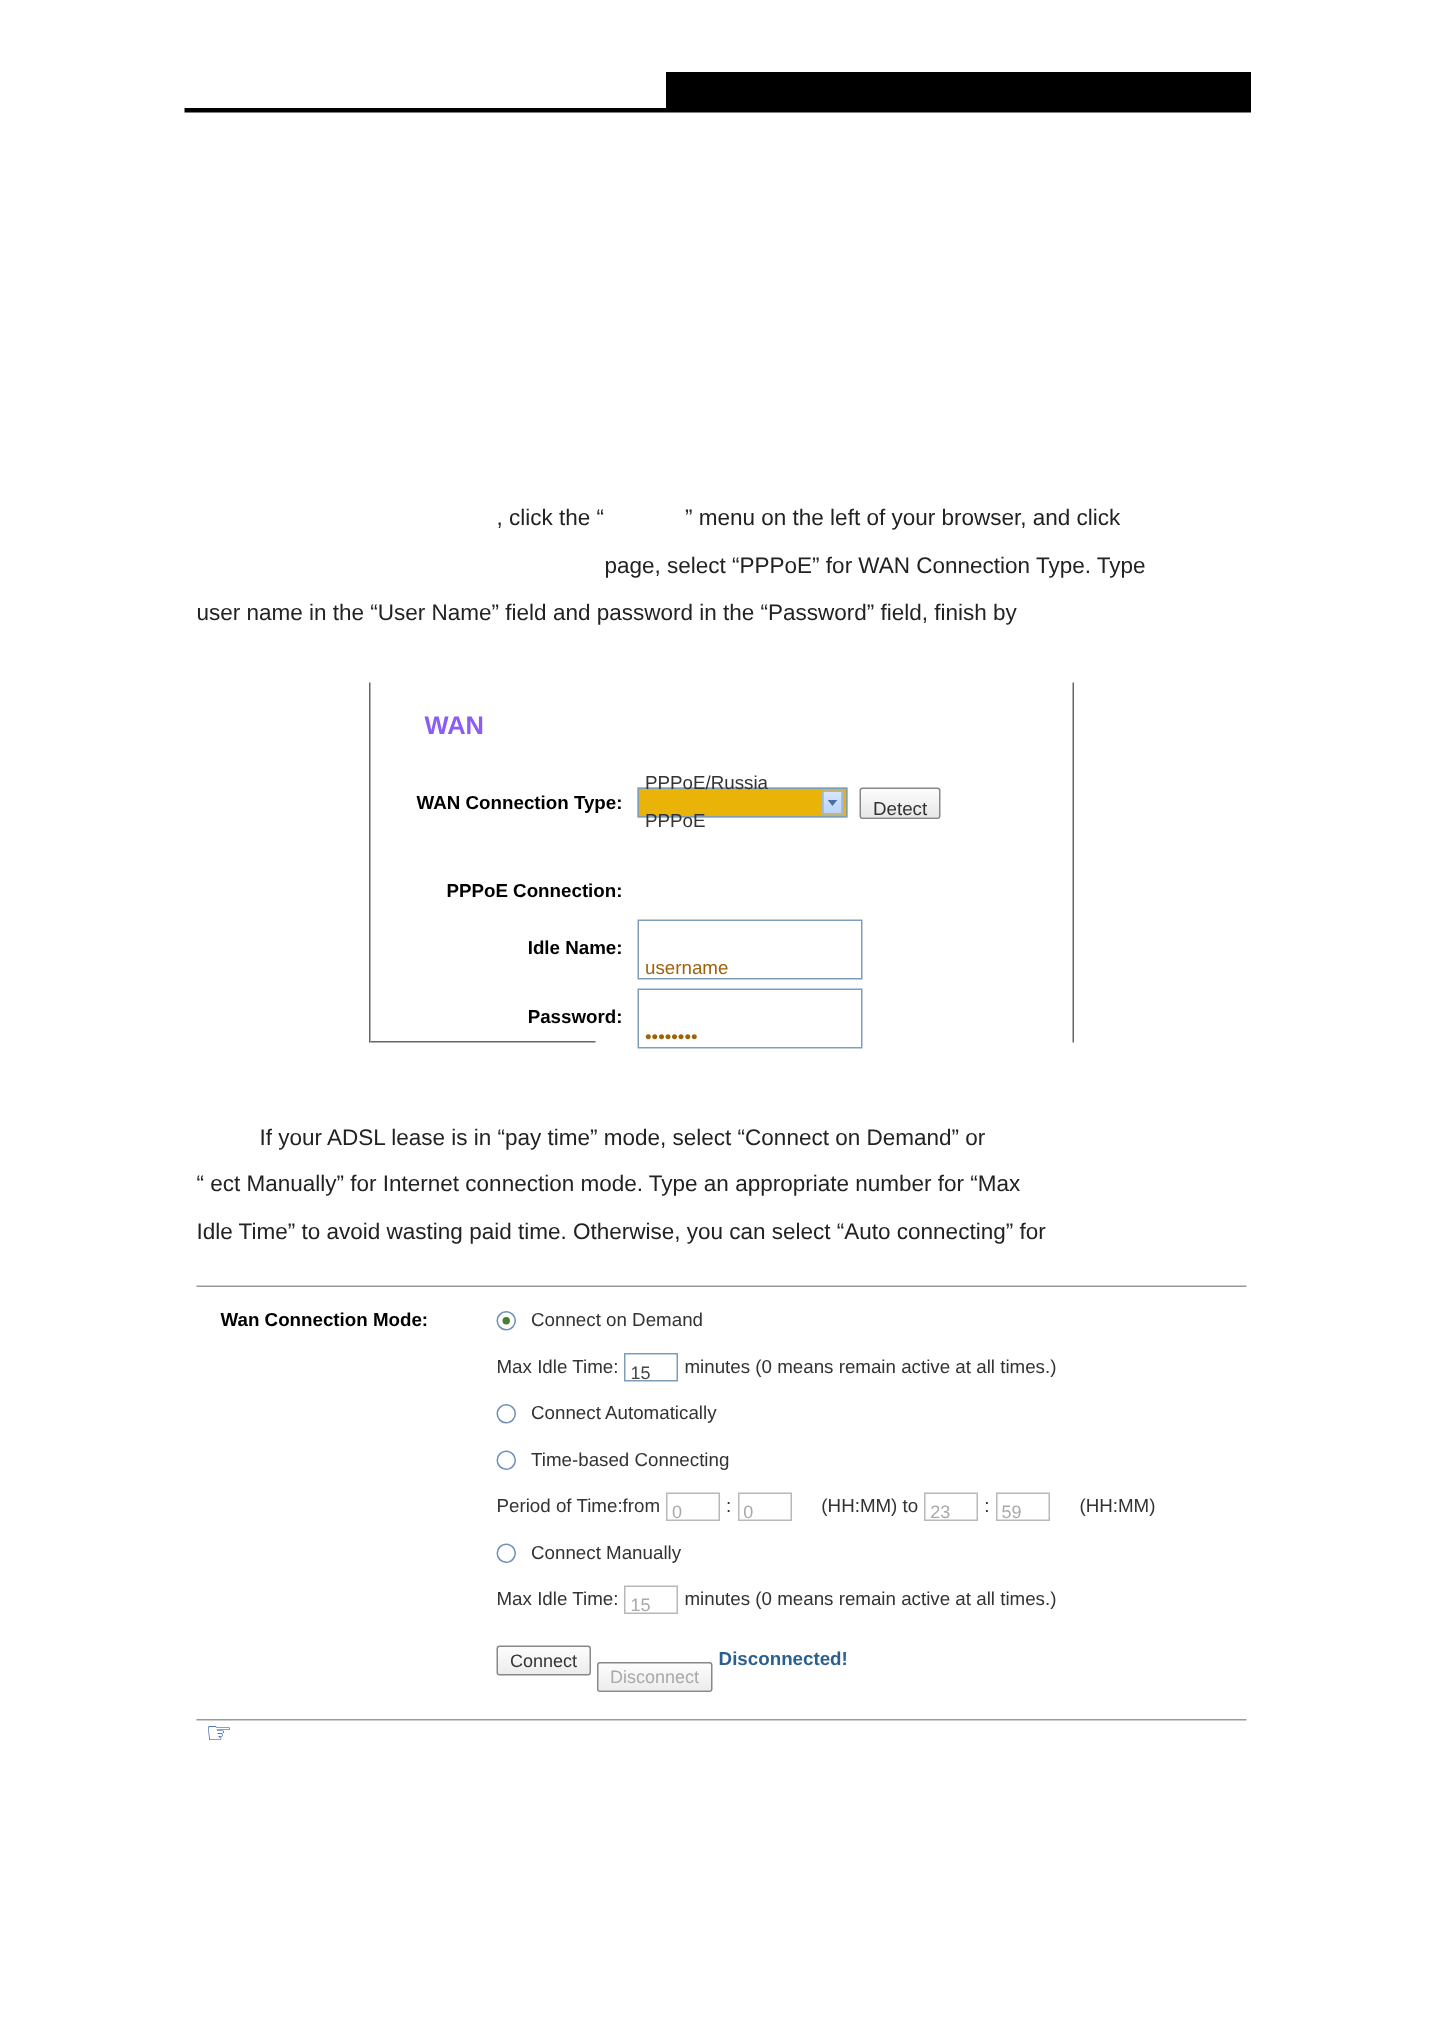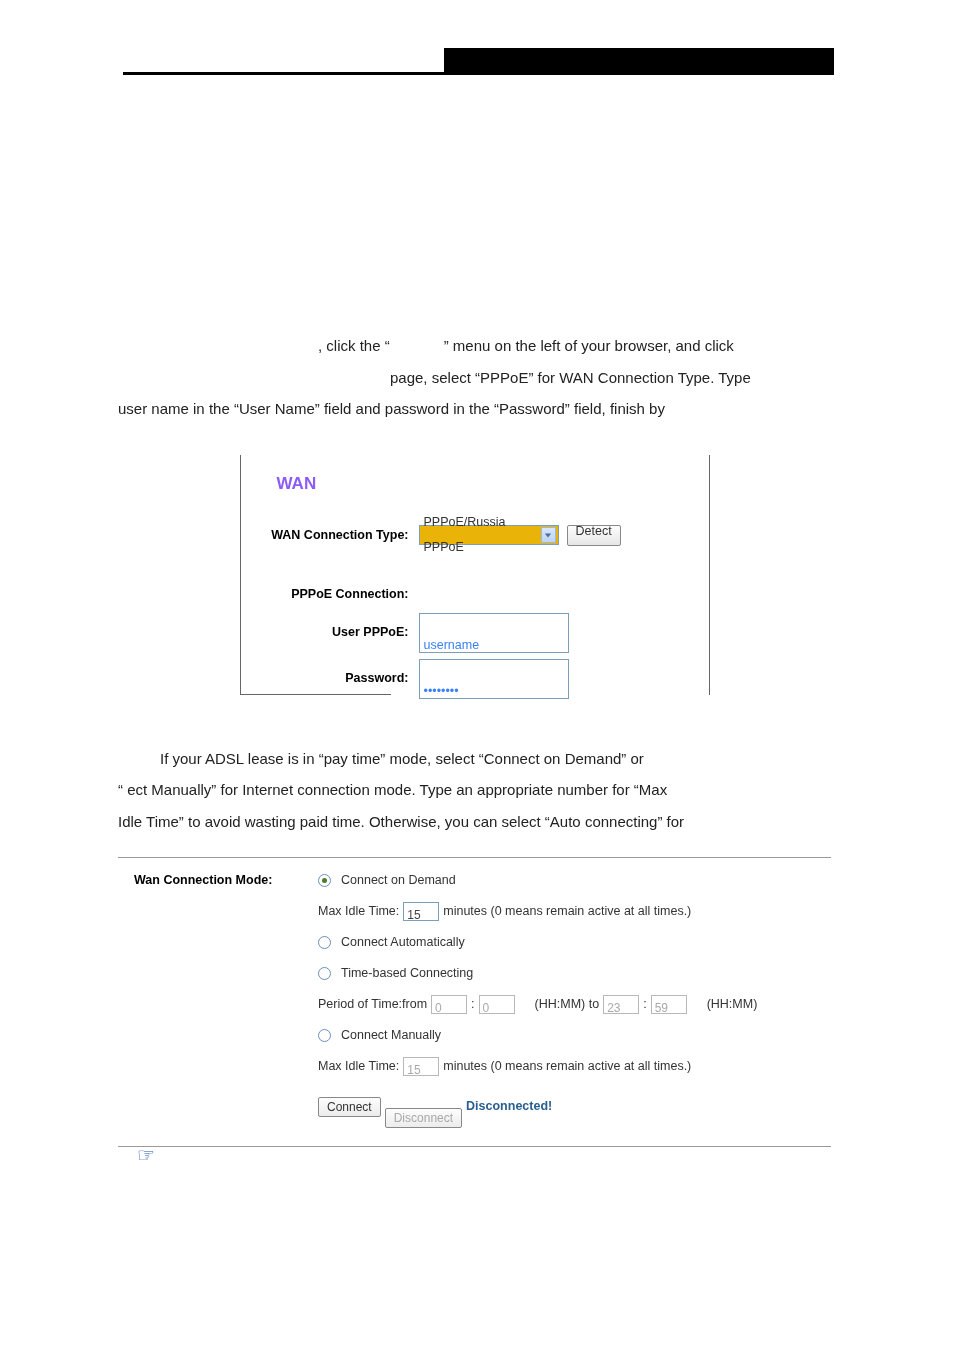--- a/index.html
+++ b/index.html
@@ -28,21 +28,21 @@
       position: absolute;
       top: 72px;
       left: 123px;
       right: 120px;
       height: 3px;
       background: #000;
     }
     .content {
       position: absolute;
       top: 330px;
-      left: 118px;
+      left: 131px;
       right: 123px;
       font-size: 15px;
       color: #222;
       line-height: 2.0;
     }
     .para {
       text-align: justify;
       font-size: 15px;
       line-height: 2.1;
     }
@@ -110,30 +110,30 @@
     .select-arrow svg { width:8px;height:8px; }
     .btn {
       font-size: 12.5px;
       border: 1px solid #888;
       background: linear-gradient(#fdfdfd, #e6e6e6);
       padding: 1px 8px;
       height: 21px;
       border-radius: 2px;
       margin-left: 8px;
       display:inline-flex;
-      align-items:flex-end;
+      align-items:flex-start;
       color:#333;
     }
     .text-input {
       width: 150px;
       height: 20px;
       border: 1px solid #7e9db9;
       font-size: 12.5px;
       padding: 19px 4px;
-      color:#3b82f6;
+      color:#a16207;
     }
     .spacer { height: 28px; }
     .figcap {
       text-align:center;
       margin-top:8px;
       font-size:14px;
       color:#444;
     }
     .figure2 {
       margin-top: 20px;
@@ -229,21 +229,21 @@
       </div>
       <div class="btn">
           <span>Detect</span>
         </div>
     </div>
     <div class="spacer"></div>
     <div class="form-row">
       <div class="form-label">PPPoE Connection:</div>
     </div>
     <div class="form-row">
-      <div class="form-label">User PPPoE:</div>
+      <div class="form-label">Idle Name:</div>
       <div class="text-input"><span>username</span></div>
     </div>
     <div class="form-row">
       <div class="form-label">Password:</div>
       <div class="text-input"><span>••••••••</span></div>
     </div>
     <div class="figure1-bottom"></div>
   </div>
   <div class="figcap"></div>
 

